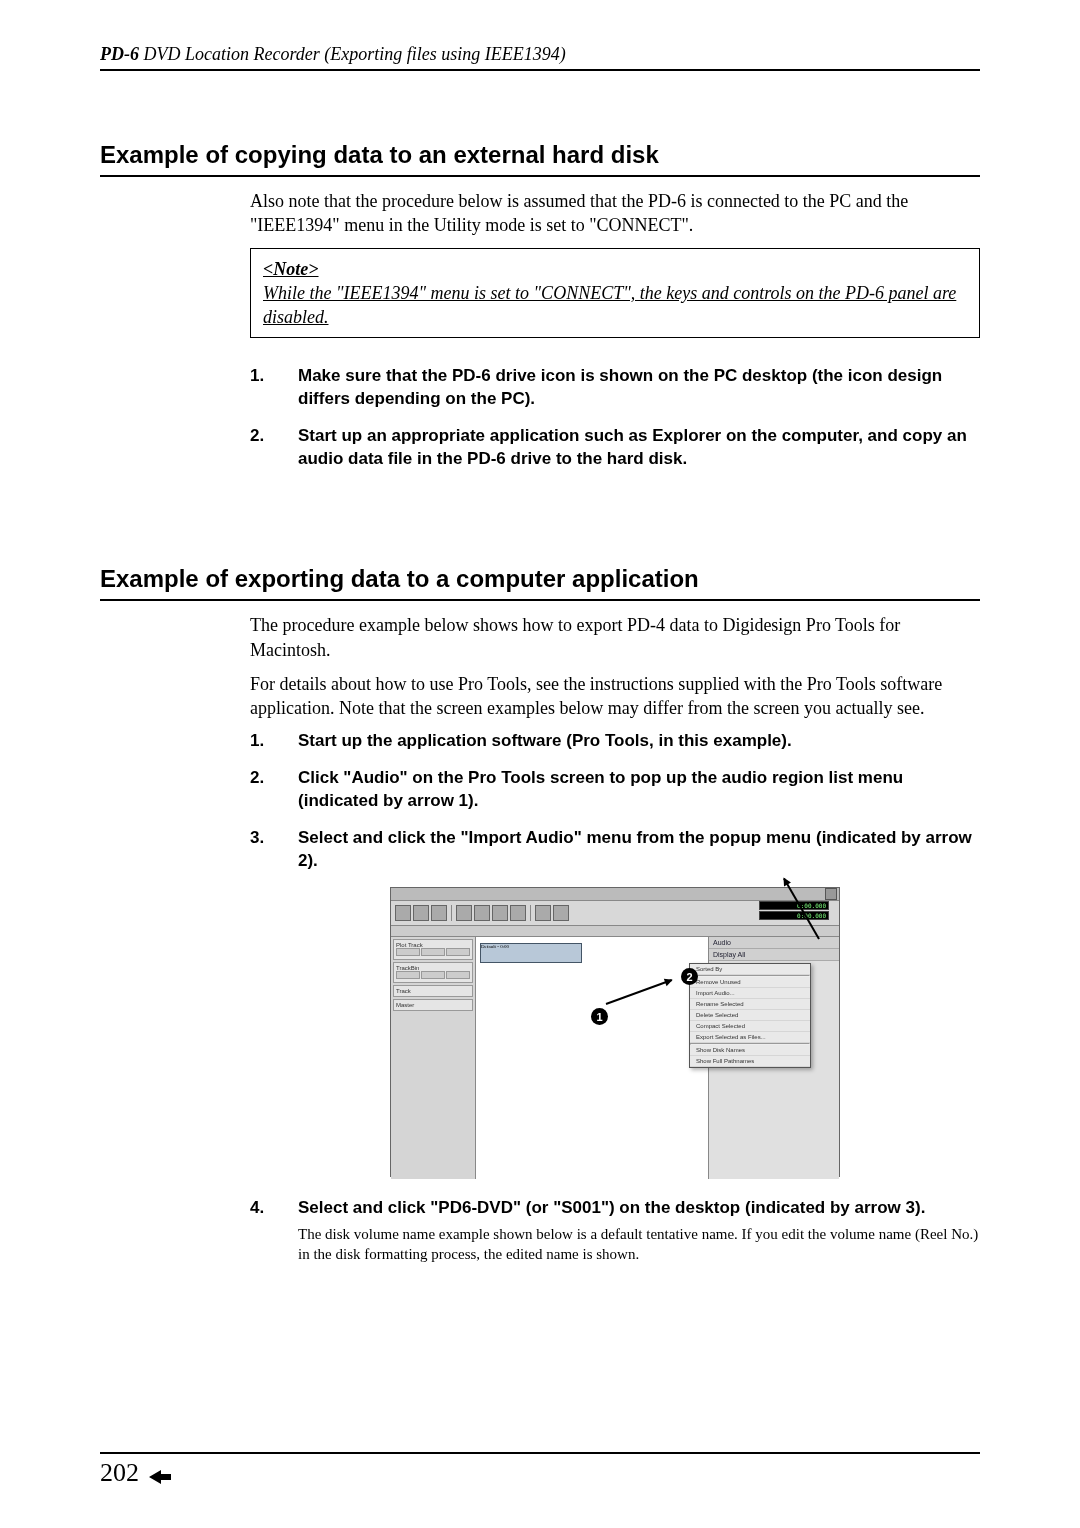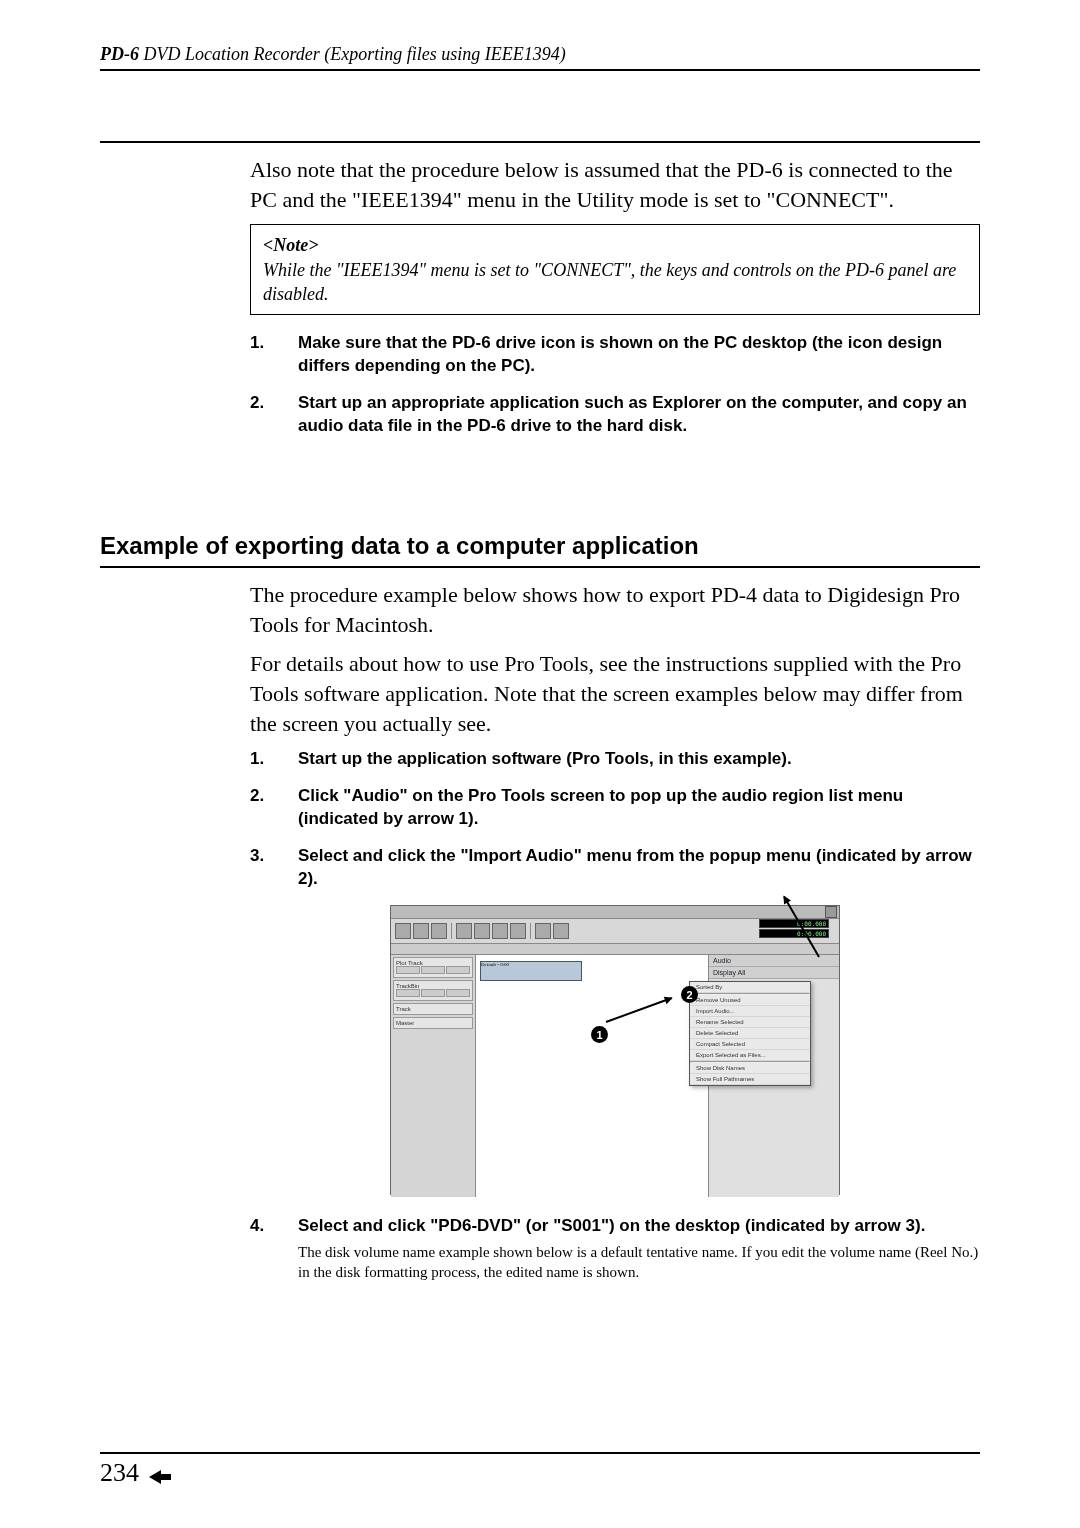--- a/index.html
+++ b/index.html
@@ -41,30 +41,31 @@
   .title-rule {
     border: none;
     border-top: 2px solid #000;
     margin: 0 0 12px 0;
     width: 100%;
   }
   .indent-block {
     margin-left: 150px;
   }
   .body-text {
-    font-size: 22px;
+    font-size: 18px;
     line-height: 1.35;
     margin: 6px 0 10px 0;
   }
   .note-box {
     border: 1.5px solid #000;
     padding: 8px 12px;
-    margin: 8px 0 17px 0;
+    margin: 8px 0 27px 0;
     font-size: 18px;
     line-height: 1.35;
+    text-decoration: underline;
   }
   .note-box .note-label {
     font-weight: bold;
     font-style: italic;
   }
   .note-box .note-body {
     font-style: italic;
   }
   .steps {
     font-family: Arial, Helvetica, sans-serif;
@@ -311,20 +312,21 @@
 </head>
 <body>
 
 <div class="page">
 
   <div class="header-line">
     <span class="bold">PD-6</span><span> DVD Location Recorder (Exporting files using IEEE1394)</span>
   </div>
   <hr class="hr-thick">
 
+  <h2 class="section-title">Example of copying data to an external hard disk</h2>
   <hr class="title-rule">
 
   <div class="indent-block">
     <p class="body-text">Also note that the procedure below is assumed that the PD-6 is connected to the PC and the "IEEE1394" menu in the Utility mode is set to "CONNECT".</p>
 
     <div class="note-box">
       <span class="note-label">&lt;Note&gt;</span><br>
       <span class="note-body">While the "IEEE1394" menu is set to "CONNECT", the keys and controls on the PD-6 panel are disabled.</span>
     </div>
 
@@ -453,21 +455,21 @@
         <div class="step-text">
           <span>Select and click "PD6-DVD" (or "S001") on the desktop (indicated by arrow 3).</span>
           <span class="sub">The disk volume name example shown below is a default tentative name. If you edit the volume name (Reel No.) in the disk formatting process, the edited name is shown.</span>
         </div>
       </div>
     </div>
   </div>
 
   <div class="footer">
     <hr class="footer-line">
-    <span class="page-num">234</span>
+    <span class="page-num">202</span>
     <span class="page-arrow">
       <svg width="22" height="14">
           <polygon points="0,7 12,0 12,4 22,4 22,10 12,10 12,14" fill="#000"></polygon>
         </svg>
     </span>
   </div>
 
 </div>
 
 </body></html>

